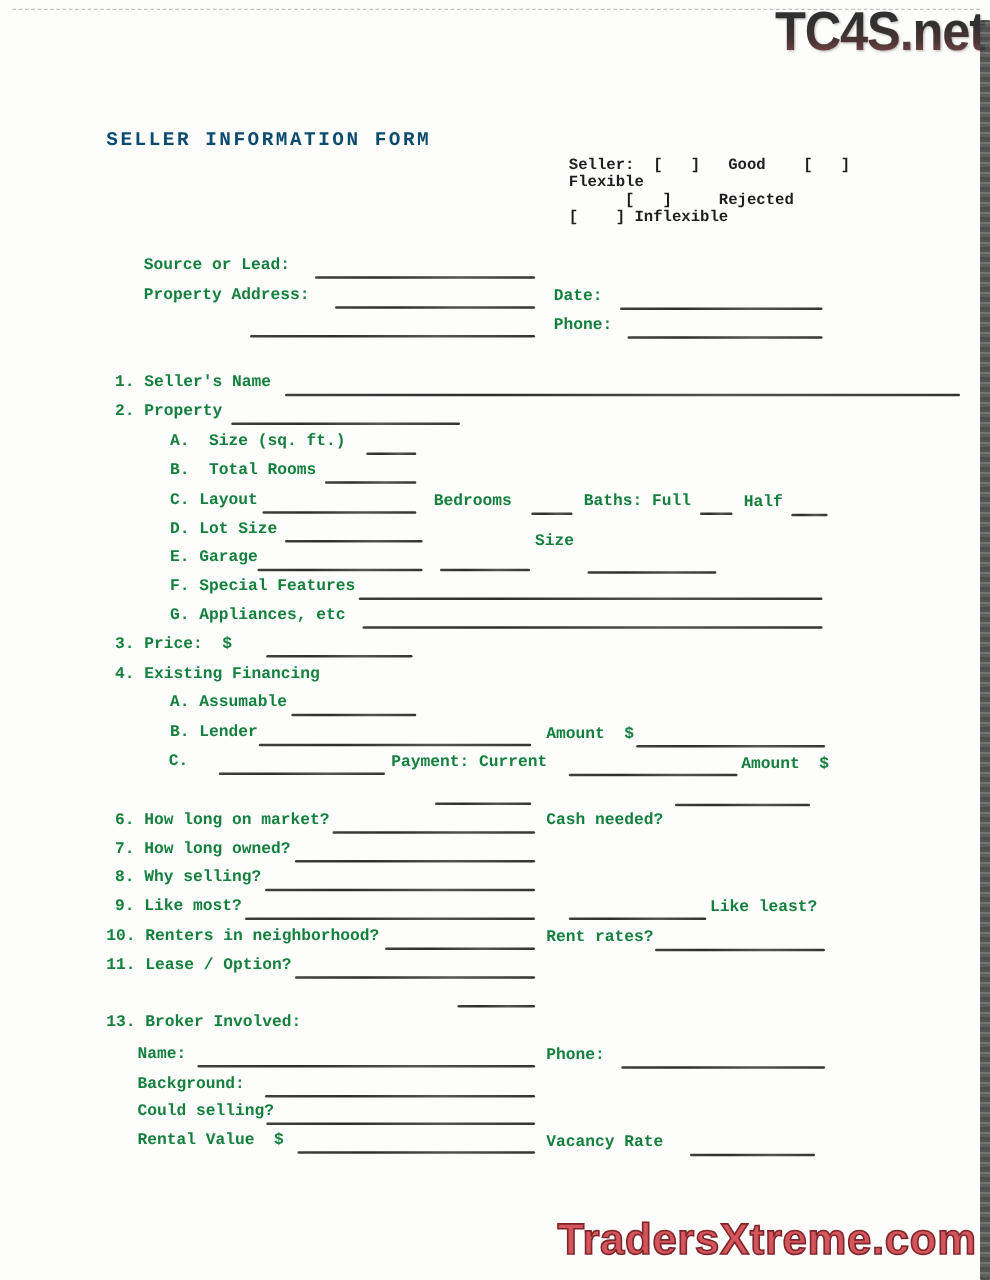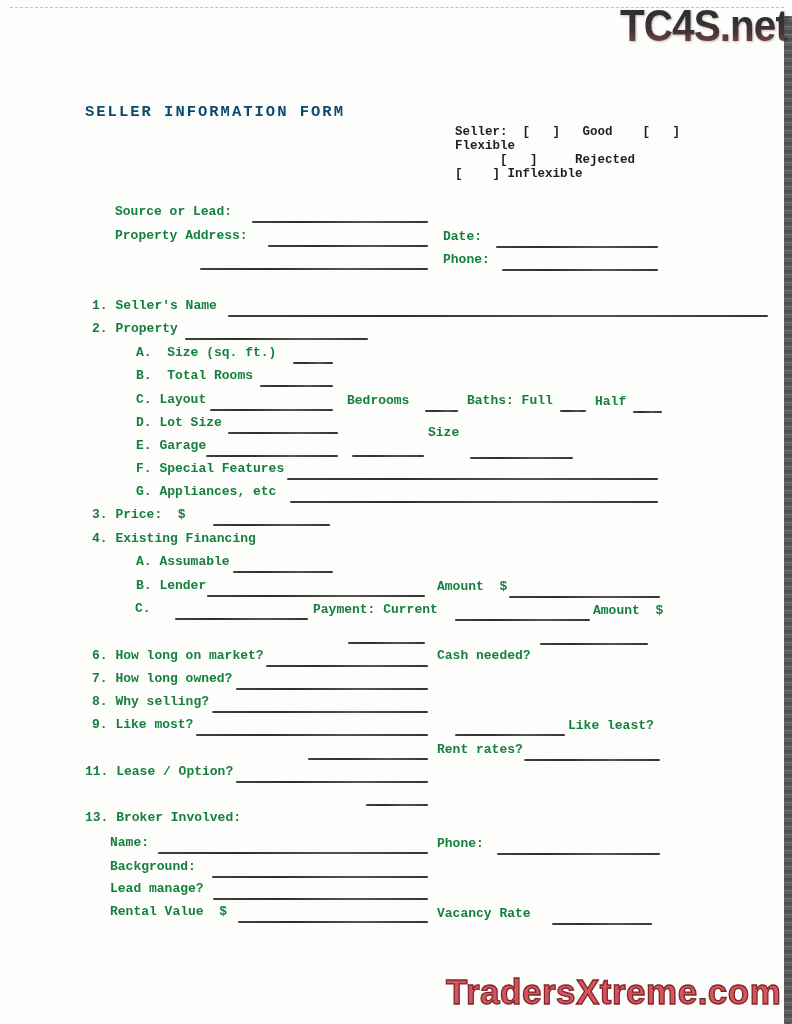--- a/index.html
+++ b/index.html
@@ -132,40 +132,41 @@
   <div class="ul" style="left:236px;top:688px;width:192px"></div>
 
   <div class="lb" style="left:92px;top:694px">8. Why selling?</div>
   <div class="ul" style="left:212px;top:711px;width:216px"></div>
 
   <div class="lb" style="left:92px;top:717px">9. Like most?</div>
   <div class="ul" style="left:196px;top:734px;width:232px"></div>
   <div class="ul" style="left:455px;top:734px;width:110px"></div>
   <div class="lb" style="left:568px;top:718px">Like least?</div>
 
+  <div class="lb" style="left:85px;top:741px">10. Renters in neighborhood?</div>
   <div class="ul" style="left:308px;top:758px;width:120px"></div>
   <div class="lb" style="left:437px;top:742px">Rent rates?</div>
   <div class="ul" style="left:524px;top:759px;width:136px"></div>
 
   <div class="lb" style="left:85px;top:764px">11. Lease / Option?</div>
   <div class="ul" style="left:236px;top:781px;width:192px"></div>
 
   <div class="ul" style="left:366px;top:804px;width:62px"></div>
 
   <div class="lb" style="left:85px;top:810px">13. Broker Involved:</div>
 
   <div class="lb" style="left:110px;top:835px">Name:</div>
   <div class="ul" style="left:158px;top:852px;width:270px"></div>
   <div class="lb" style="left:437px;top:836px">Phone:</div>
   <div class="ul" style="left:497px;top:853px;width:163px"></div>
 
   <div class="lb" style="left:110px;top:859px">Background:</div>
   <div class="ul" style="left:212px;top:876px;width:216px"></div>
 
-  <div class="lb" style="left:110px;top:881px">Lead manage?</div>
+  <div class="lb" style="left:110px;top:881px">Could selling?</div>
   <div class="ul" style="left:213px;top:898px;width:215px"></div>
 
   <div class="lb" style="left:110px;top:904px">Rental Value  $</div>
   <div class="ul" style="left:238px;top:921px;width:190px"></div>
   <div class="lb" style="left:437px;top:906px">Vacancy Rate</div>
   <div class="ul" style="left:552px;top:923px;width:100px"></div>
 
   <div class="wm-top">TC4S.net</div>
   <div class="wm-bot">TradersXtreme.com</div>
 

